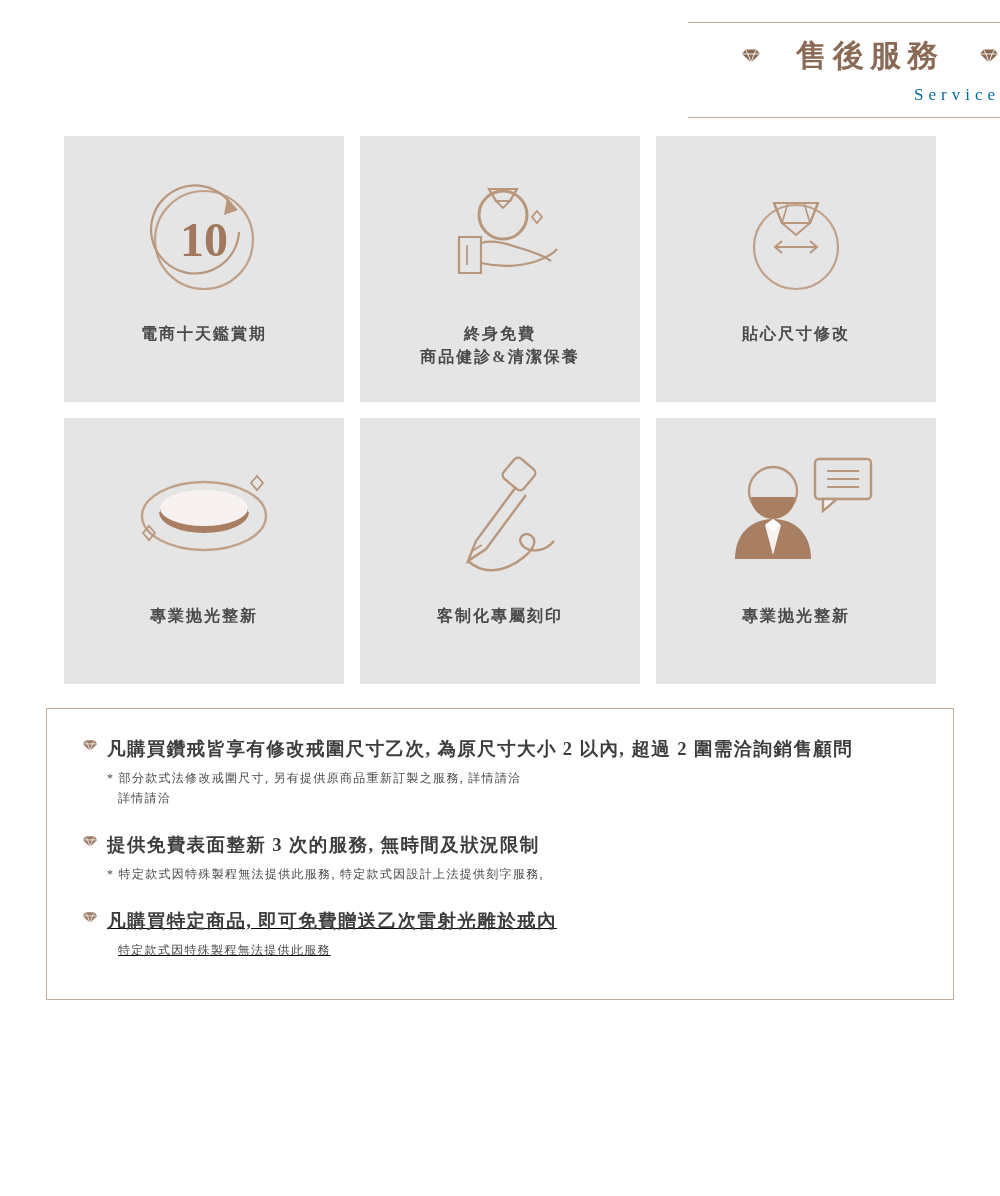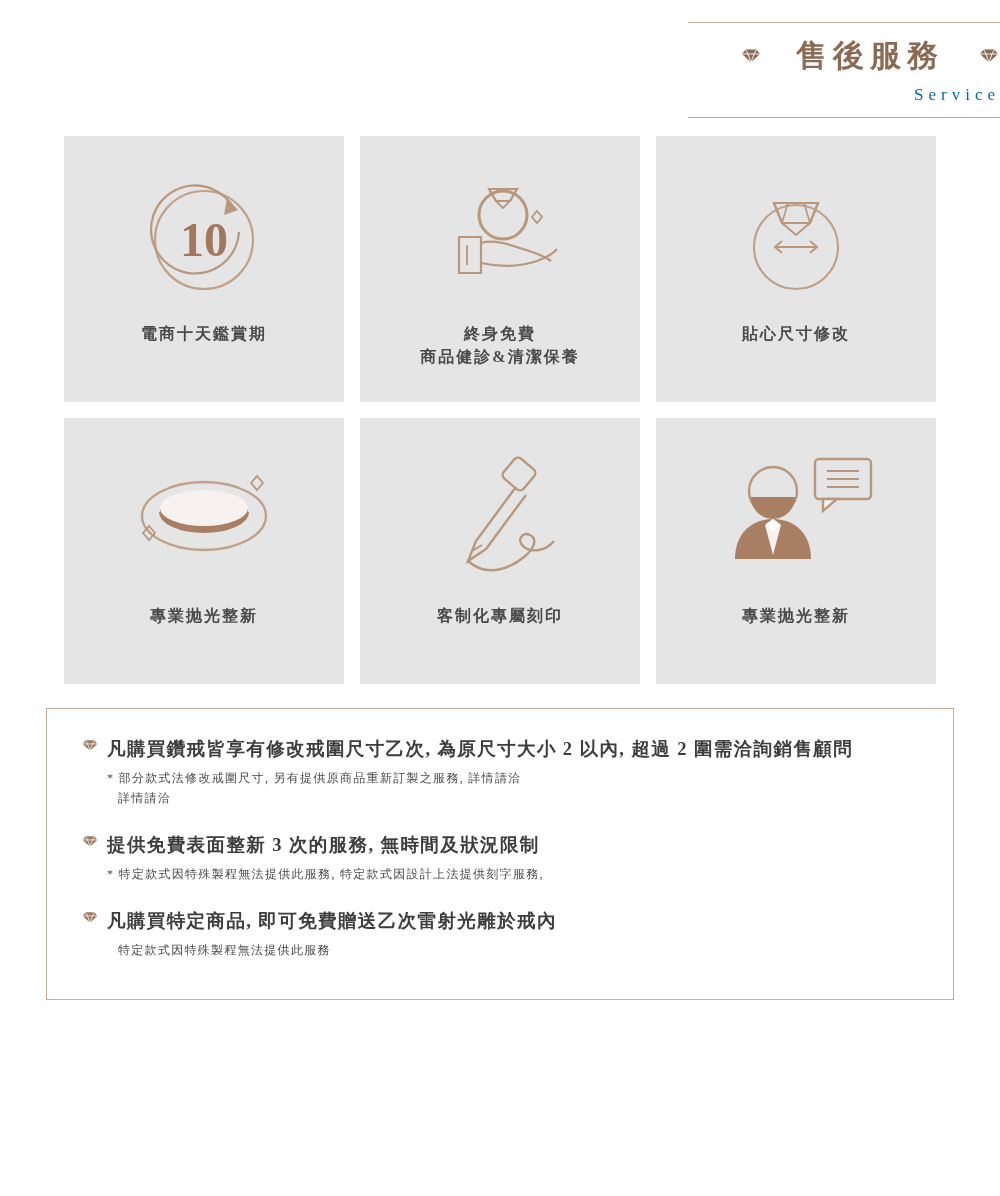--- a/index.html
+++ b/index.html
@@ -90,21 +90,21 @@
 
   
   .notes {
     margin: 24px auto 0 auto;
     width: 908px;
     border: 1px solid #c9ab97;
     padding: 26px 30px 30px 34px;
     background: #fff;
   }
   .note-block { display: flex; margin-bottom: 22px; }
-  .note-block:last-child { margin-bottom: 8px; }
+  .note-block:last-child { margin-bottom: 8px; text-decoration: underline; }
   .note-bullet {
     width: 26px;
     flex: 0 0 26px;
     color: #9a7a63;
     font-size: 15px;
     padding-top: 4px;
   }
   .note-body { flex: 1 1 auto; }
   .note-head {
     color: #3d3d3d;

